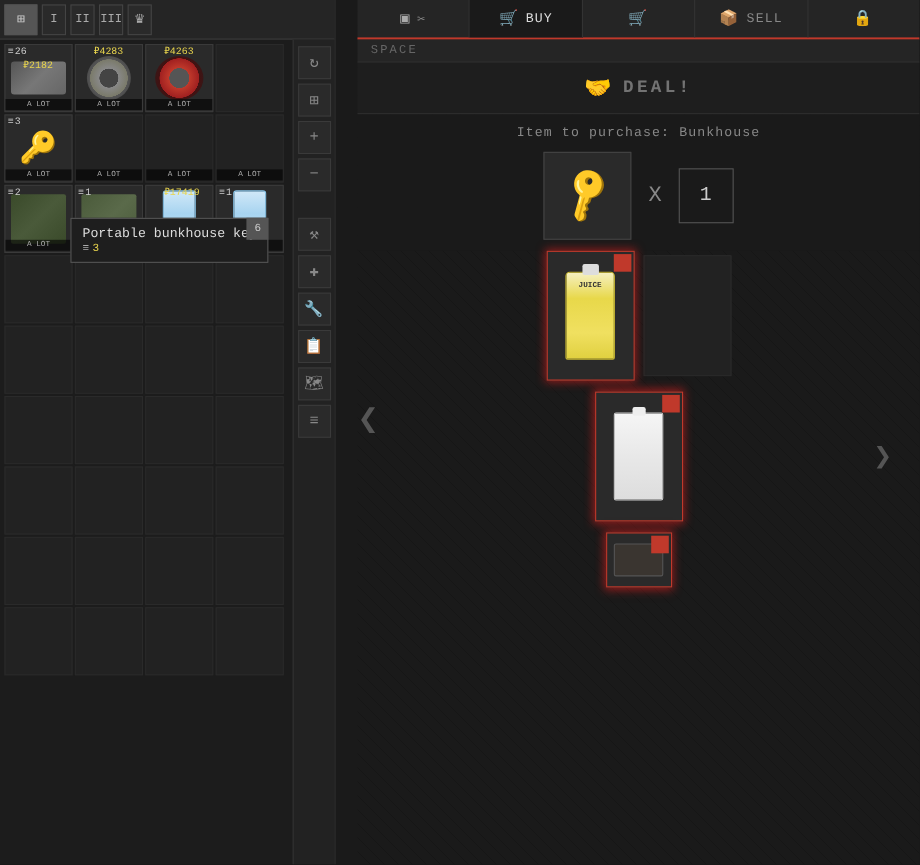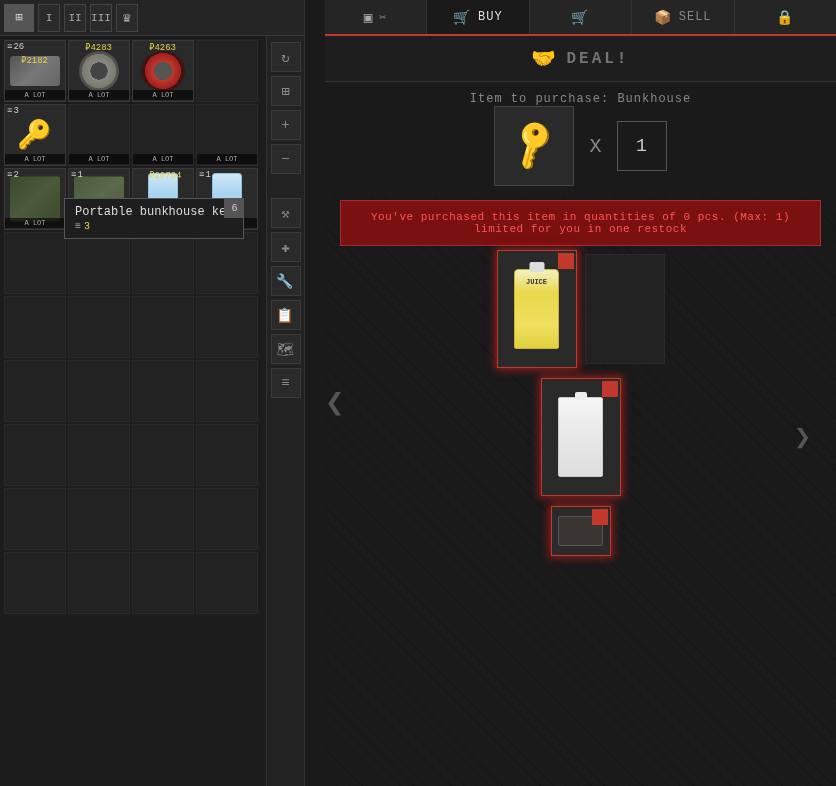--- a/index.html
+++ b/index.html
@@ -276,20 +276,21 @@
     
     .purchase-section {
       padding: 10px 20px;
       background: #1a1a1a;
     }
     .purchase-label {
       color: #888;
       font-size: 12px;
       font-family: 'Courier New', monospace;
       text-align: center;
+      margin-bottom: 10px;
       letter-spacing: 1px;
     }
     .purchase-row {
       display: flex;
       align-items: center;
       justify-content: center;
       gap: 15px;
     }
     .purchase-item-box {
       width: 80px;
@@ -653,21 +654,21 @@
         <div class="item-count">
             <span>≡</span>
             <span>1</span>
           </div>
         <div class="item-img-cloth" style="background: linear-gradient(135deg, #4a5a3a 0%, #5a6a4a 50%, #4a5a3a 100%);"></div>
         <div class="item-label">A LOT</div>
       </div>
       <div class="item-cell">
         <div class="price-tag">
             <span class="price-ruble"></span>
-            <span>20764</span>
+            <span>17419</span>
           </div>
         <div class="item-img-water"></div>
         <div class="item-label">A LOT</div>
       </div>
       <div class="item-cell">
         <div class="item-count">
             <span>≡</span>
             <span>1</span>
           </div>
         <div class="item-img-water"></div>
@@ -745,40 +746,40 @@
       </div>
       <div class="nav-tab">
         <span class="tab-icon-inner">📦</span>
         <span>SELL</span>
       </div>
       <div class="nav-tab">
         <span class="tab-icon-inner">🔒</span>
       </div>
     </div>
 
+    <div class="space-bar">
+      <span>SPACE</span>
+    </div>
 
     <div class="deal-header">
       <span class="deal-icon">🤝</span>
       <span class="deal-title">DEAL!</span>
     </div>
 
     <div class="purchase-section">
       <div class="purchase-label">Item to purchase: Bunkhouse</div>
       <div class="purchase-row">
         <div class="purchase-item-box">
           <div class="key-icon">🔑</div>
         </div>
         <span class="multiply-x">X</span>
         <input class="quantity-input" type="text" value="1" style="">
       </div>
     </div>
 
-    <div class="warning-box">
-      <span>You've purchased this item in quantities of 0 pcs. (Max: 1) limited for you in one restock</span>
-    </div>
 
 
     <div class="required-items-area">
 
       <div class="left-nav-arrow">❮</div>
 
       <div class="required-item-row">
         <div class="req-item-box red-glow">
           <div class="req-item-corner"></div>
           <div class="item-juice">

